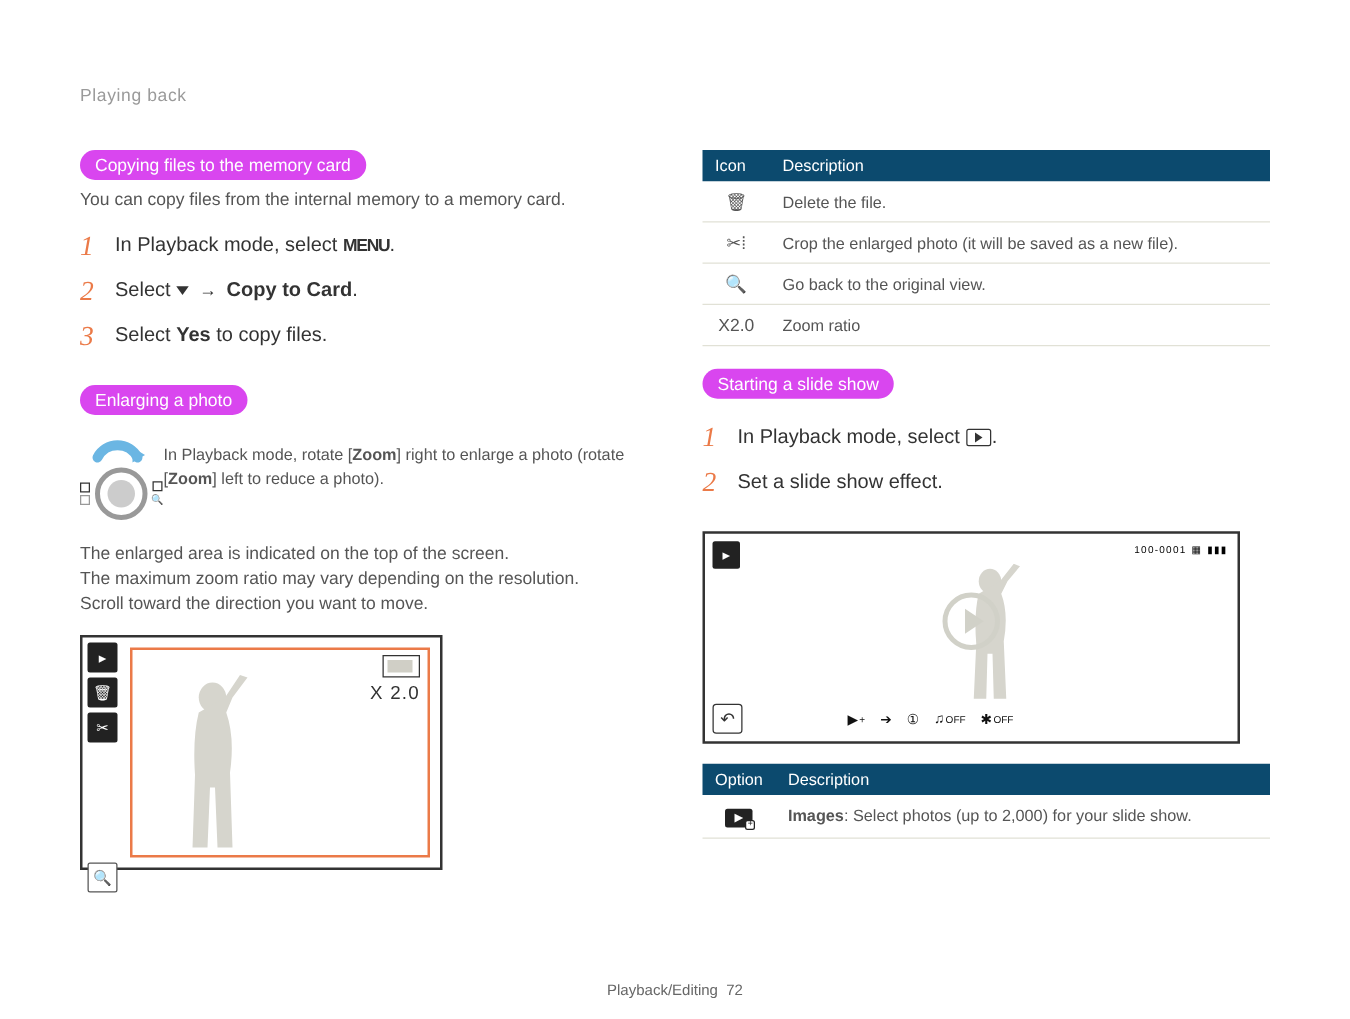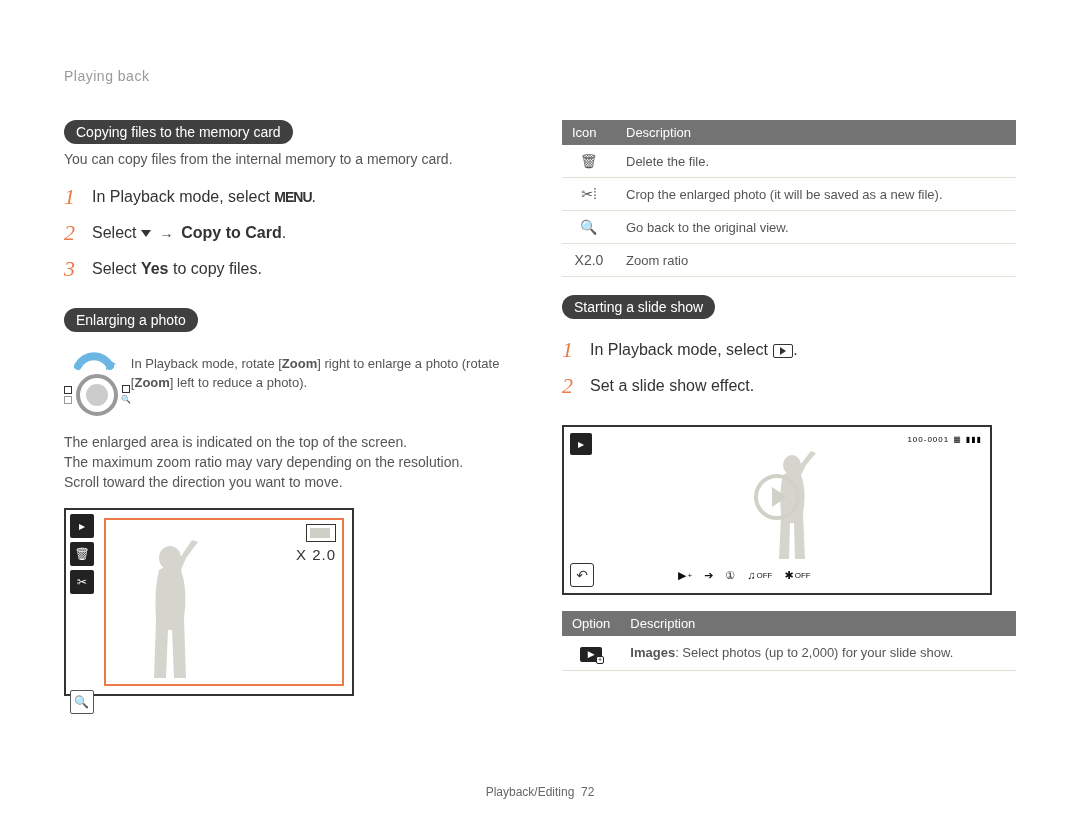--- a/index.html
+++ b/index.html
@@ -1,21 +1,21 @@
 <!DOCTYPE html>
 <html><head>
 <meta charset="utf-8">
 <style>
   * { box-sizing: border-box; margin: 0; padding: 0; }
   html, body { width: 1080px; height: 815px; background: #fff; font-family: Arial, Helvetica, sans-serif; color: #333; }
   .page { width: 1080px; height: 815px; padding: 68px 64px 20px 64px; position: relative; }
   .page-header { font-size: 14px; font-weight: 300; color: #9a9a9a; letter-spacing: 0.5px; margin-bottom: 36px; }
   .cols { display: flex; gap: 44px; }
   .col { flex: 1 1 0; }
-  .pill { display: inline-block; background: #404040; color: #fff; font-size: 14px; padding: 4px 12px; border-radius: 12px; margin-bottom: 6px; font-weight: 500; }
+  .pill { display: inline-block; background: #d946ef; color: #fff; font-size: 14px; padding: 4px 12px; border-radius: 12px; margin-bottom: 6px; font-weight: 500; }
   .body-text { font-size: 14px; color: #555; line-height: 1.4; margin-bottom: 14px; }
   .steps { list-style: none; margin-top: 12px; margin-bottom: 26px; }
   .steps li { display: flex; align-items: center; gap: 10px; font-size: 16px; color: #333; margin-bottom: 10px; }
   .step-num { font-size: 22px; font-style: italic; color: #eb7a48; font-family: Georgia, 'Times New Roman', serif; width: 18px; }
   .step-text { font-weight: 400; }
   .step-text b { font-weight: 700; }
   .row-icon { display:inline-flex; align-items:center; justify-content:center; vertical-align: middle; }
   .menu-icon { font-weight: 700; letter-spacing: -1px; font-size: 14px; }
   .arrow-sep { margin: 0 4px; font-size: 14px; }
 
@@ -35,21 +35,21 @@
   .ss-toolbar { position:absolute; left:4px; top:4px; width:28px; display:flex; flex-direction:column; gap:4px; }
   .ss-toolbar .ico { width:24px; height:24px; background:#222; color:#fff; border-radius:2px; display:flex; align-items:center; justify-content:center; font-size:12px;}
   .ss-toolbar .ico.mag { background:#fff; border:1px solid #555; color:#333; margin-top: 92px;}
   .ss-frame { position:absolute; left:38px; top:8px; right:8px; bottom:8px; border:2px solid #eb7a48;}
   .ss-zoomratio { position:absolute; right:16px; top:36px; font-size:15px; color:#333; letter-spacing: 1px; }
   .ss-thumb { position:absolute; right:16px; top:14px; width:30px; height:18px; border:1px solid #333; background:#fff;}
   .ss-thumb::after { content:""; position:absolute; left:3px; top:3px; width:20px; height:10px; background:#d0cfc6;}
   .silhouette { position:absolute; left:60px; top:30px; height:140px; }
 
   .tbl { width: 100%; border-collapse: collapse; font-size: 13px; margin-bottom: 18px;}
-  .tbl th { background:#737373; color:#fff; font-weight:400; text-align:left; padding:5px 10px; font-size:13px;}
+  .tbl th { background:#0c4a6e; color:#fff; font-weight:400; text-align:left; padding:5px 10px; font-size:13px;}
   .tbl th:first-child { width: 54px; }
   .tbl td { padding: 8px 10px; border-bottom: 1px solid #e1e1d6; vertical-align: middle; color:#555;}
   .icon-cell { text-align: center; font-size: 14px; color:#333; }
 
   .ss-wide { width: 430px; height: 170px; border:2px solid #333; position:relative; background:#fff; margin: 8px 0 16px 0;}
   .ss-wide .topleft-ico { position:absolute; left:6px; top:6px; width:22px; height:22px; background:#222; color:#fff; border-radius:2px; display:flex; align-items:center; justify-content:center; font-size:12px;}
   .ss-wide .topright { position:absolute; right:8px; top:8px; font-size:8px; letter-spacing:1px; color:#000; display:flex; align-items:center; gap:4px;text-align:right;}
   .ss-wide .playcircle { position:absolute; left:50%; top:42%; transform:translate(-50%,-50%); width:46px; height:46px; border:4px solid #d1d1c8; border-radius:50%; display:flex; align-items:center; justify-content:center;}
   .ss-wide .playcircle .tri { width:0; height:0; border-left:15px solid #d1d1c8; border-top:10px solid transparent; border-bottom:10px solid transparent; margin-left:4px;}
   .ss-wide .silh { position:absolute; left: 190px; top: 24px; height: 110px;}

